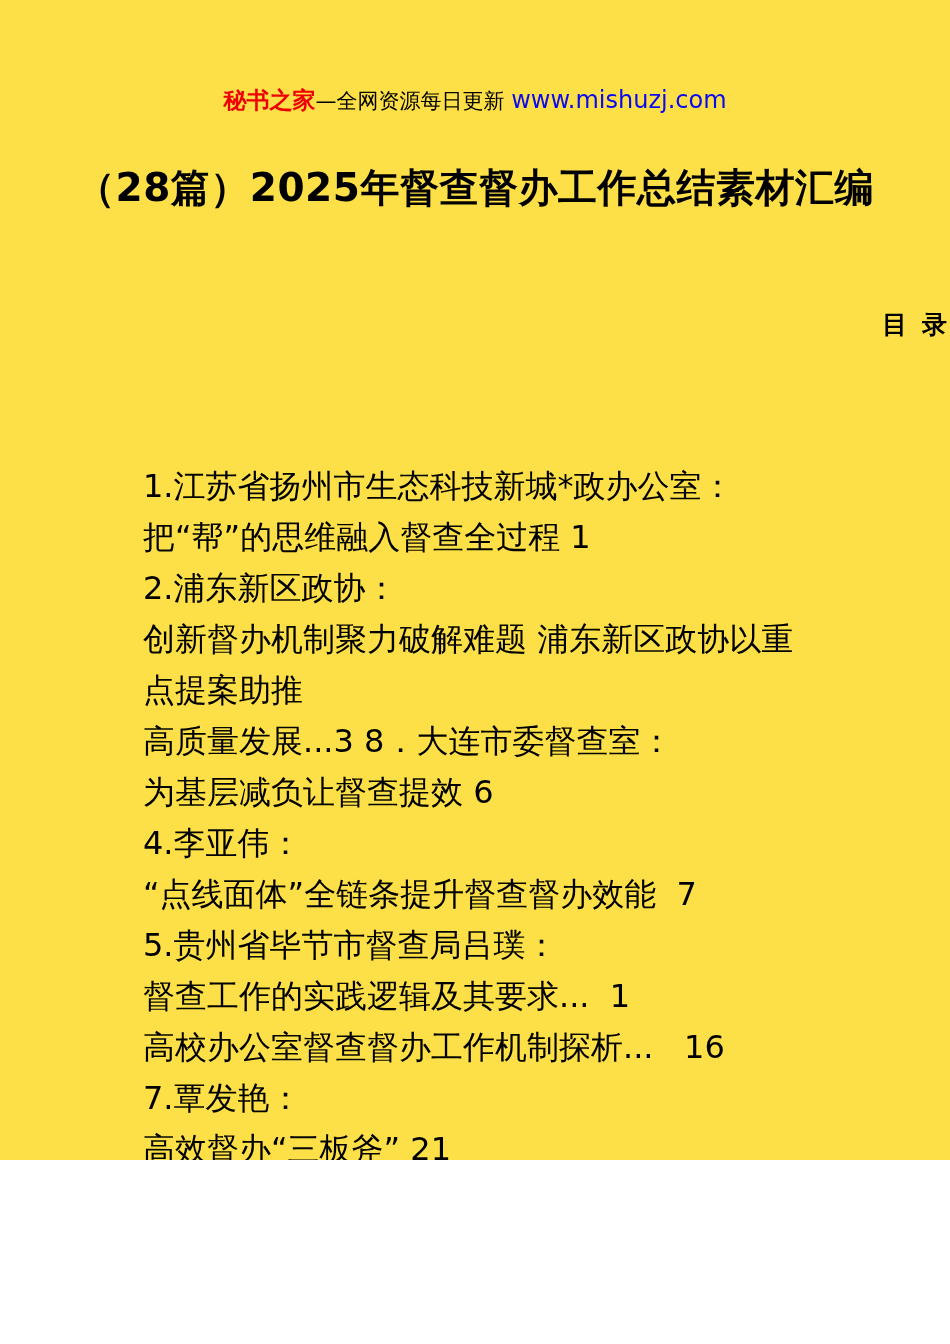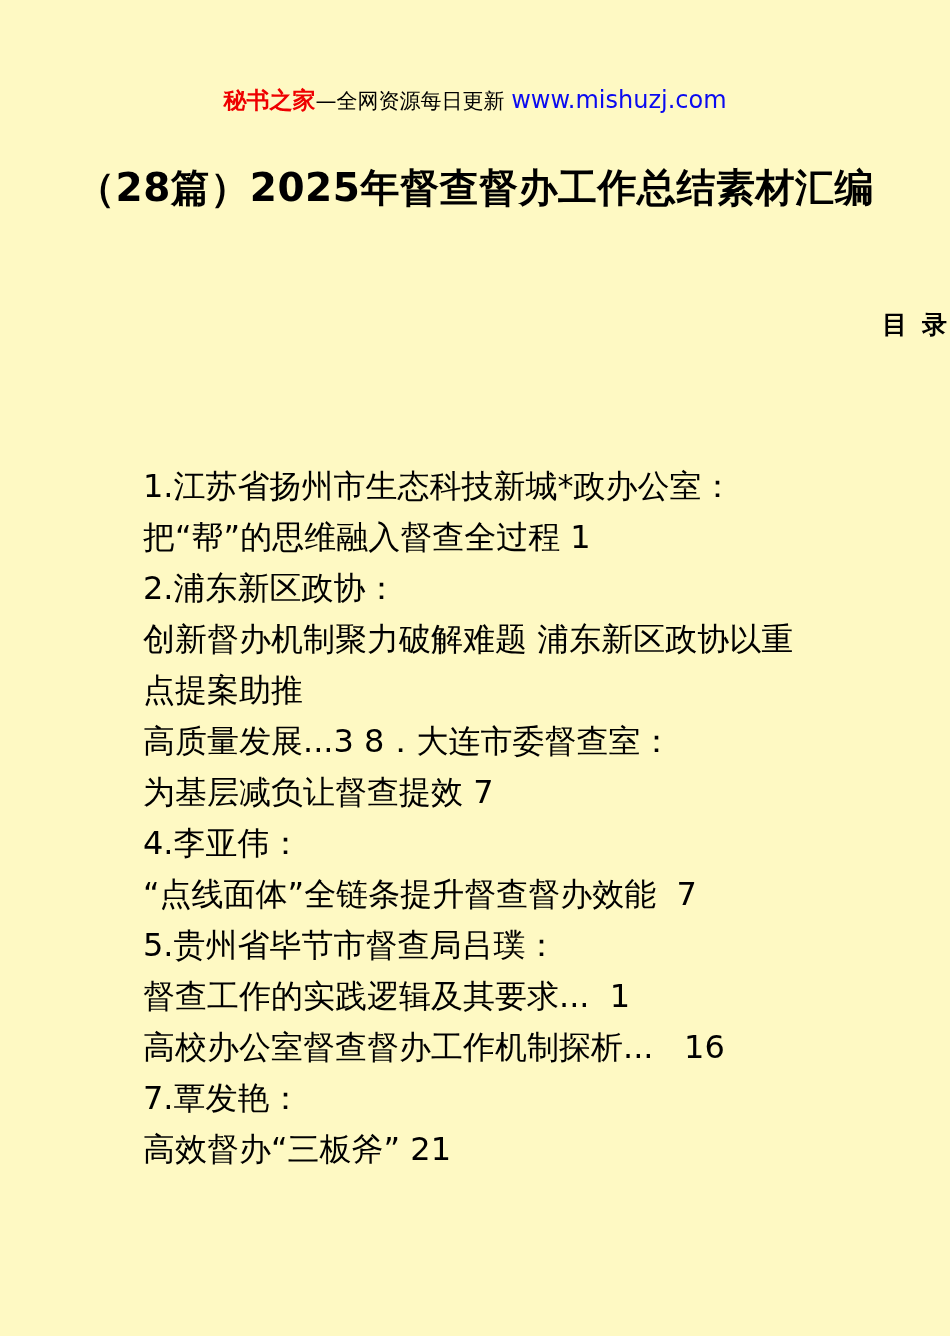--- a/index.html
+++ b/index.html
@@ -5,22 +5,22 @@
   html, body {
     margin: 0;
     padding: 0;
     background: #ffffff;
     font-family: "DejaVu Sans", "Liberation Sans", sans-serif;
     color: #000000;
   }
   .page {
     position: relative;
     width: 950px;
-    height: 1336px;
-    background: #fef9c3;
+    height: 1160px;
+    background: #fde047;
     overflow: hidden;
     margin: 0 auto;
   }
   .header {
     margin: 0;
     padding-top: 86px;
     text-align: center;
     font-size: 21px;
     line-height: 28px;
     white-space: nowrap;
@@ -73,21 +73,21 @@
   <h1 class="doc-title">（28篇）2025年督查督办工作总结素材汇编</h1>
 
   <h2 class="toc-heading">目 录</h2>
 
   <div class="toc">
     <p>1.江苏省扬州市生态科技新城*政办公室：</p>
     <p>把“帮”的思维融入督查全过程 1</p>
     <p>2.浦东新区政协：</p>
     <p>创新督办机制聚力破解难题 浦东新区政协以重点提案助推</p>
     <p>高质量发展...3 8．大连市委督查室：</p>
-    <p>为基层减负让督查提效 7</p>
+    <p>为基层减负让督查提效 6</p>
     <p>4.李亚伟：</p>
     <p>“点线面体”全链条提升督查督办效能  7</p>
     <p>5.贵州省毕节市督查局吕璞：</p>
     <p>督查工作的实践逻辑及其要求...  1</p>
     <p>高校办公室督查督办工作机制探析...   16</p>
     <p>7.覃发艳：</p>
     <p>高效督办“三板斧” 21</p>
   </div>
 
 </div>

